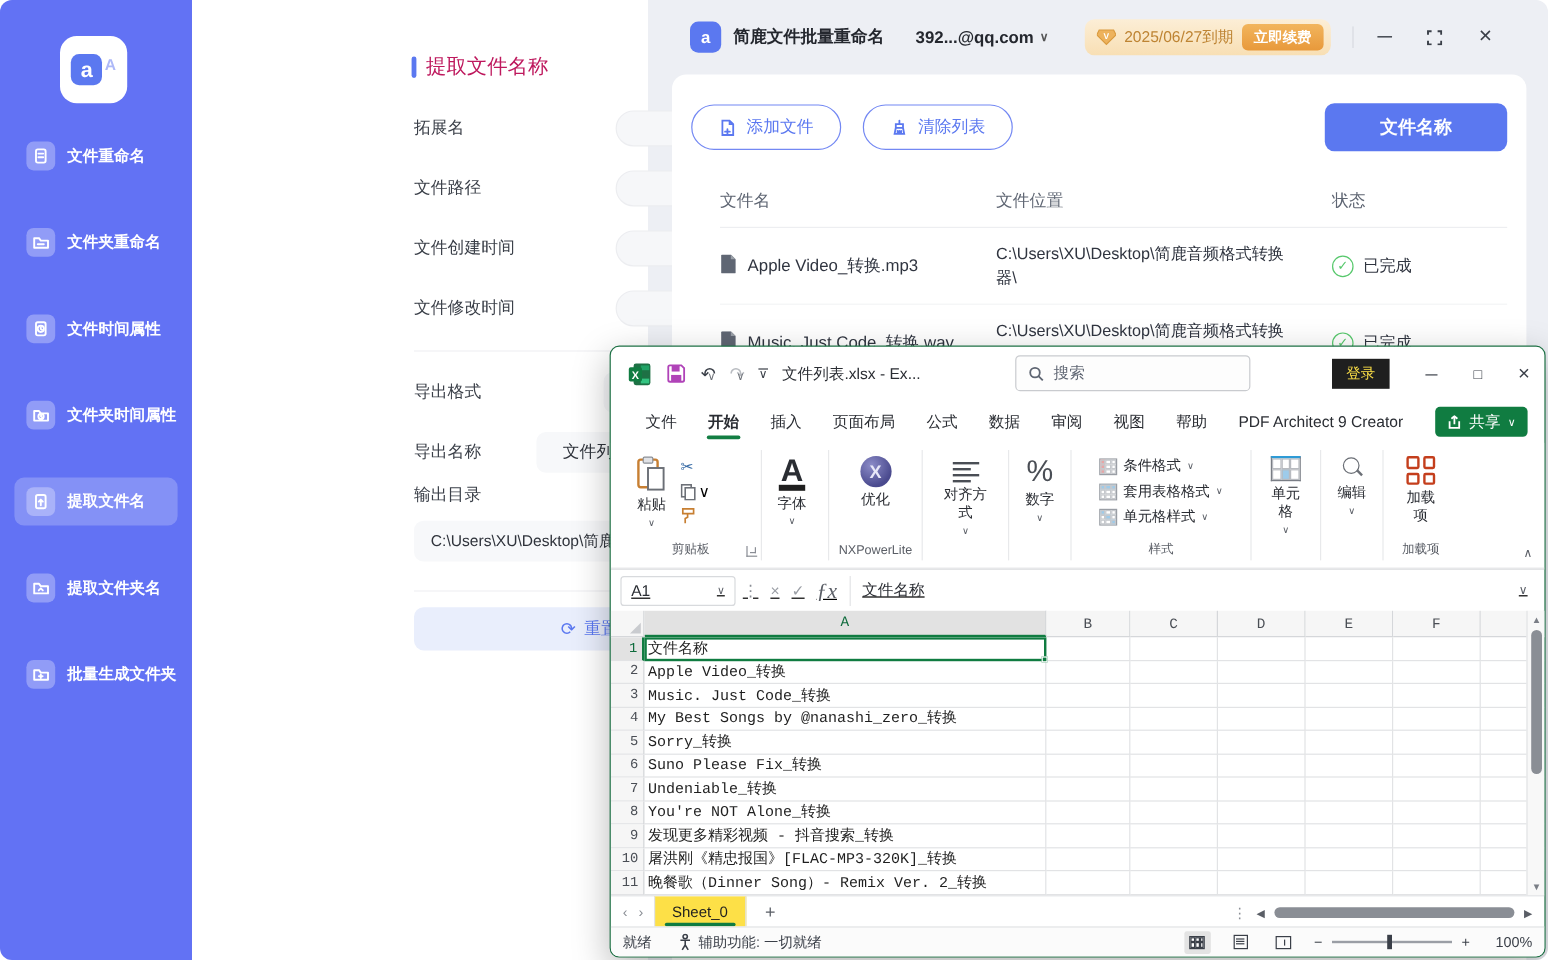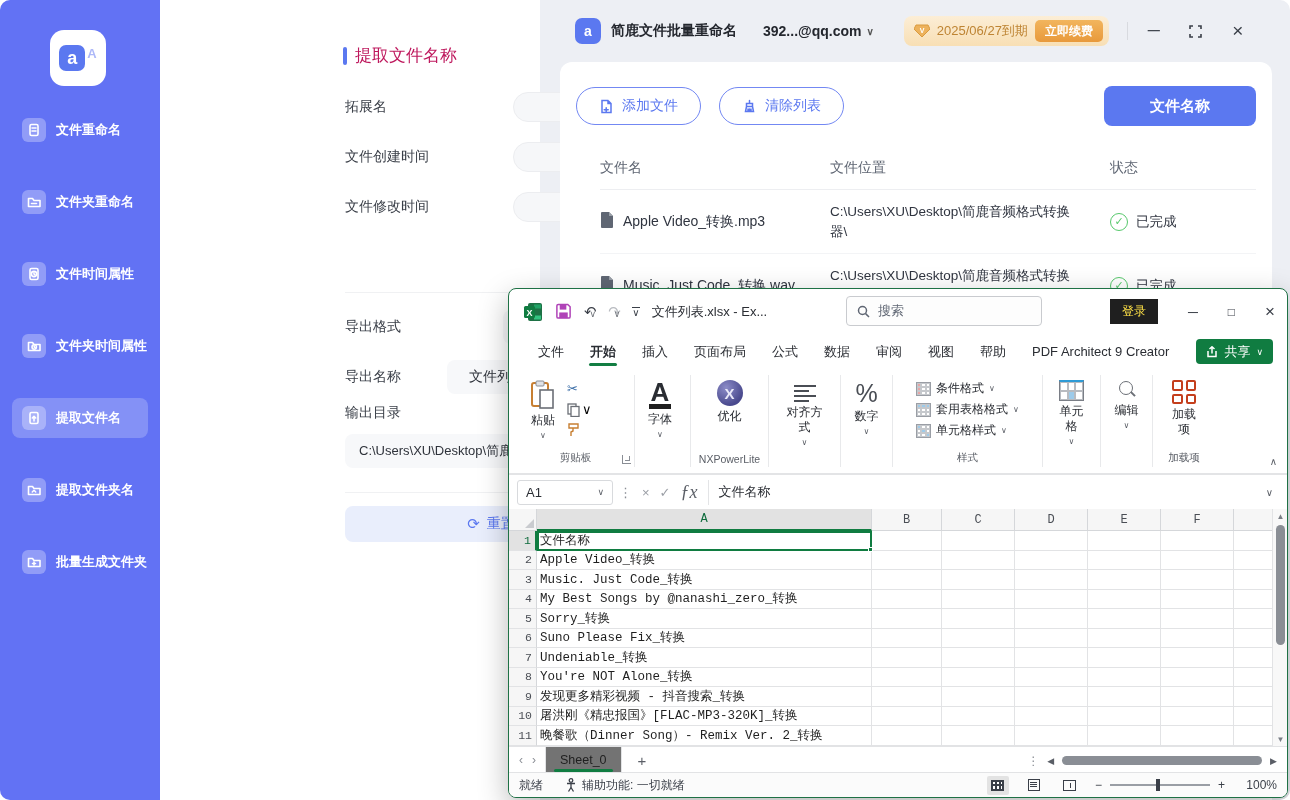--- a/index.html
+++ b/index.html
@@ -125,21 +125,21 @@
   .addins-ico { width:24px; height:24px; display:grid; grid-template-columns:1fr 1fr; gap:3px; }
   .addins-ico i { border:2px solid #C43E1C; border-radius:2px; }
   .cellsico { width:25px; height:21px; border:1.5px solid #7A7E86; border-top:2.5px solid #2E9BD6; display:grid; grid-template-columns:1fr 1fr 1fr; grid-template-rows:1fr 1fr; }
   .cellsico i { border:.5px solid #B8BBc0; } .cellsico i.blue { background:#9DCBEA; }
   .magico { width:20px; height:20px; position:relative; }
   .magico::before { content:""; position:absolute; left:2px; top:1px; width:12px; height:12px; border:1.8px solid #6B6F76; border-radius:50%; }
   .magico::after { content:""; position:absolute; left:13px; top:13px; width:6px; height:1.8px; background:#6B6F76; transform:rotate(45deg); }
   .sgrid { width:15px; height:14px; flex:none; display:grid; grid-template-columns:1fr 1fr 1fr; grid-template-rows:1fr 1fr 1fr; border:1px solid #9A9EA5; }
   .sgrid i { border:.5px solid #C5C8CC; } .sgrid i.r { background:#E8A5A5; } .sgrid i.b { background:#9DCBEA; }
 
-  .fbar { position:absolute; left:0; top:185px; width:100%; height:35px; border-top:1px solid #E3E4E6; display:flex; align-items:center; padding:0 8px; gap:6px; }
+  .fbar { position:absolute; left:0; top:185px; width:100%; height:35px; border-top:1px solid #E3E4E6; display:flex; align-items:center; padding:0 8px; gap:6px;text-decoration:underline; }
   .namebox { width:96px; height:25px; border:1px solid #D8DADD; border-radius:3px; display:flex; align-items:center; padding:0 8px; font-size:13px; color:#2A2D33; justify-content:space-between; }
   .namebox .nchev { font-size:9px; color:#5A5E66; }
   .fdots { color:#8A8E95; font-size:13px; }
   .fbtns { display:flex; align-items:center; gap:10px; color:#9A9EA5; font-size:13px; padding:0 4px; }
   .fx { font-style:italic; font-family:"Liberation Serif",serif; color:#5A5E66; font-size:18px; }
   .fval { flex:1; font-size:13px; color:#2A2D33; border-left:1px solid #E3E4E6; padding-left:10px; height:25px; display:flex; align-items:center; }
   .fchev { color:#5A5E66; font-size:10px; padding-right:6px; }
 
   .grid { position:absolute; left:0; top:220px; width:100%; height:237px; font-family:"Liberation Mono",monospace; }
   .gcols { display:flex; height:22px; }
@@ -155,21 +155,21 @@
   .gcell.a { position:relative; }
   .grow.sel .gcell.a { outline:2px solid #107C41; outline-offset:-2px; z-index:2; }
   .fillhandle { position:absolute; right:-2px; bottom:-2px; width:5px; height:5px; background:#107C41; border:1px solid #fff; z-index:3; }
   .vscroll { position:absolute; right:0; top:220px; width:15px; height:237px; background:#F8F8F8; border-left:1px solid #E2E3E5; }
   .vscroll .up,.vscroll .dn { position:absolute; left:0; width:15px; height:14px; color:#7A7E86; font-size:8px; display:flex; align-items:center; justify-content:center; cursor:pointer; }
   .vscroll .up{ top:0; } .vscroll .dn{ bottom:0; }
   .vthumb { position:absolute; left:3px; top:16px; width:9px; height:120px; background:#8A8E95; border-radius:5px; cursor:pointer; }
 
   .sheetbar { position:absolute; left:0; top:457px; width:100%; height:27px; border-top:1px solid #E2E3E5; display:flex; align-items:center; padding-left:10px; }
   .snav { color:#8A8E95; font-size:12px; margin-right:9px; cursor:pointer; }
-  .sheet-tab { height:27px; padding:0 14px; background:#737373; border-right:1px solid #E2E3E5; border-left:1px solid #E2E3E5; display:flex; align-items:center; font-size:12.5px; color:#1F1F1F; position:relative; cursor:pointer; }
+  .sheet-tab { height:27px; padding:0 14px; background:#fde047; border-right:1px solid #E2E3E5; border-left:1px solid #E2E3E5; display:flex; align-items:center; font-size:12.5px; color:#1F1F1F; position:relative; cursor:pointer; }
   .sheet-tab::after { content:""; position:absolute; left:8px; right:8px; bottom:2px; height:2.5px; background:#107C41; border-radius:2px; }
   .addsheet { margin-left:16px; color:#5A5E66; font-size:15px; cursor:pointer; }
   .hsc { position:absolute; right:10px; top:0; height:27px; display:flex; align-items:center; gap:8px; }
   .hsc .dots { color:#8A8E95; font-size:12px; }
   .hsc .arr { color:#5A5E66; font-size:9px; cursor:pointer; }
   .hthumb { width:200px; height:9px; background:#8A8E95; border-radius:5px; cursor:pointer; }
 
   .statusbar { position:absolute; left:0; bottom:0; width:100%; height:25px; border-top:1px solid #E2E3E5; background:#FBFBFB; display:flex; align-items:center; padding:0 10px; font-size:12px; color:#3A3F48; }
   .sb-acc { display:flex; align-items:center; gap:5px; margin-left:22px; }
   .sb-acc svg { width:12px; height:14px; stroke:#3A3F48; fill:none; stroke-width:1.3; }
@@ -273,20 +273,27 @@
     </div>
     <div class="toggle-rows" id="toggle-rows">
         <div class="toggle-row">
           <span class="toggle-label">拓展名</span>
           <div class="toggle">
             <span class="opt-a">包含</span>
             <span class="opt-b">不包含</span>
           </div>
         </div>
         <div class="toggle-row">
+          <span class="toggle-label">文件路径</span>
+          <div class="toggle">
+            <span class="opt-a">包含</span>
+            <span class="opt-b">不包含</span>
+          </div>
+        </div>
+        <div class="toggle-row">
           <span class="toggle-label">文件创建时间</span>
           <div class="toggle">
             <span class="opt-a">包含</span>
             <span class="opt-b">不包含</span>
           </div>
         </div>
         <div class="toggle-row">
           <span class="toggle-label">文件修改时间</span>
           <div class="toggle">
             <span class="opt-a">包含</span>

